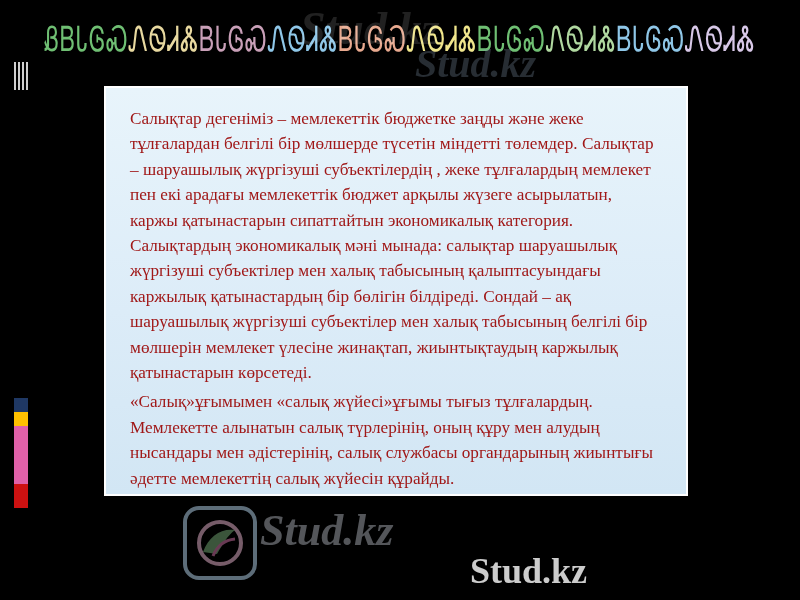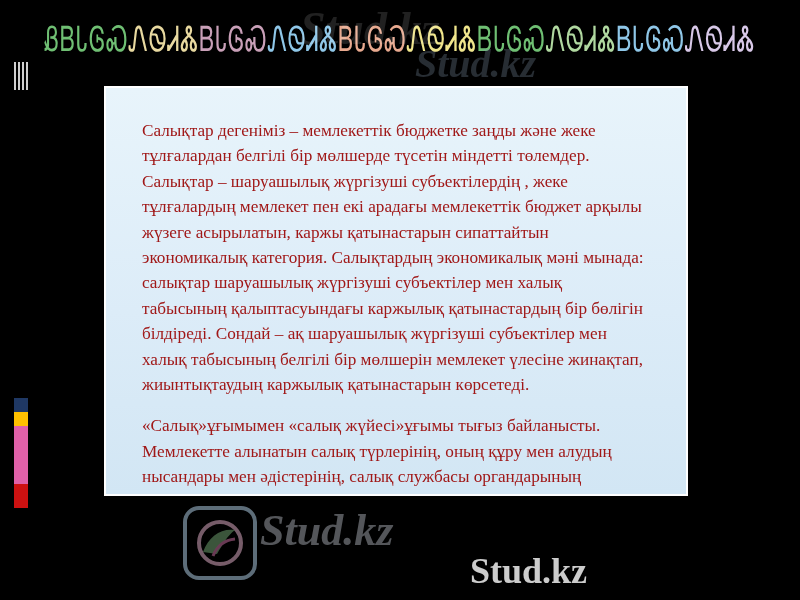--- a/index.html
+++ b/index.html
@@ -139,21 +139,21 @@
     top: 86px;
     width: 584px;
     height: 410px;
     background: linear-gradient(180deg, #e8f4fb 0%, #dcecf8 55%, #d2e6f4 100%);
     border: 2px solid #ffffff;
     box-sizing: border-box;
     padding: 14px 20px 10px 20px;
     overflow: hidden;
   }
   .content-box p {
-    margin: 16px;
+    margin: 4px;
     color: #a01818;
     font-family: "Liberation Serif", serif;
     font-size: 17.2px;
     line-height: 25.4px;
     text-align: left;
   }
   .content-box p.first { text-indent: 0; }
   .content-box p + p { margin-top: 0px; }
 </style>
 </head>
@@ -190,16 +190,16 @@
     <rect x="2" y="2" width="70" height="70" rx="14" ry="14" fill="none" stroke="#a9c6dd" stroke-width="4"></rect>
     <circle cx="37" cy="37" r="21" fill="none" stroke="#d8a8c0" stroke-width="4"></circle>
     <path d="M20 46 C26 30, 38 22, 52 24 C44 30, 40 38, 34 48 Z" fill="#7fb77f" opacity="0.85"></path>
     <path d="M30 50 C34 40, 42 34, 52 33" fill="none" stroke="#c06a9a" stroke-width="3"></path>
   </svg>
 
   <div class="wm wm-brand">Stud.kz</div>
 
   <div class="content-box">
     <p class="first">Салықтар дегеніміз – мемлекеттік бюджетке заңды және жеке тұлғалардан белгілі бір мөлшерде түсетін міндетті төлемдер. Салықтар – шаруашылық жүргізуші субъектілердің , жеке тұлғалардың мемлекет пен екі арадағы мемлекеттік бюджет арқылы жүзеге асырылатын, каржы қатынастарын сипаттайтын экономикалық категория. Салықтардың экономикалық мәні мынада: салықтар шаруашылық жүргізуші субъектілер мен халық табысының қалыптасуындағы каржылық қатынастардың бір бөлігін білдіреді. Сондай – ақ шаруашылық жүргізуші субъектілер мен халық табысының белгілі бір мөлшерін мемлекет үлесіне жинақтап, жиынтықтаудың каржылық қатынастарын көрсетеді.</p>
-    <p>«Салық»ұғымымен «салық жүйесі»ұғымы тығыз байланысты. Мемлекетте алынатын салық түрлерінің, оның құру мен алудың нысандары мен әдістерінің, салық службасы органдарының жиынтығы әдетте мемлекеттің салық жүйесін құрайды.</p>
+    <p>«Салық»ұғымымен «салық жүйесі»ұғымы тығыз тұлғалардың. Мемлекетте алынатын салық түрлерінің, оның құру мен алудың нысандары мен әдістерінің, салық службасы органдарының жиынтығы әдетте мемлекеттің салық жүйесін құрайды.</p>
   </div>
 
 </div>
 
 </body></html>

